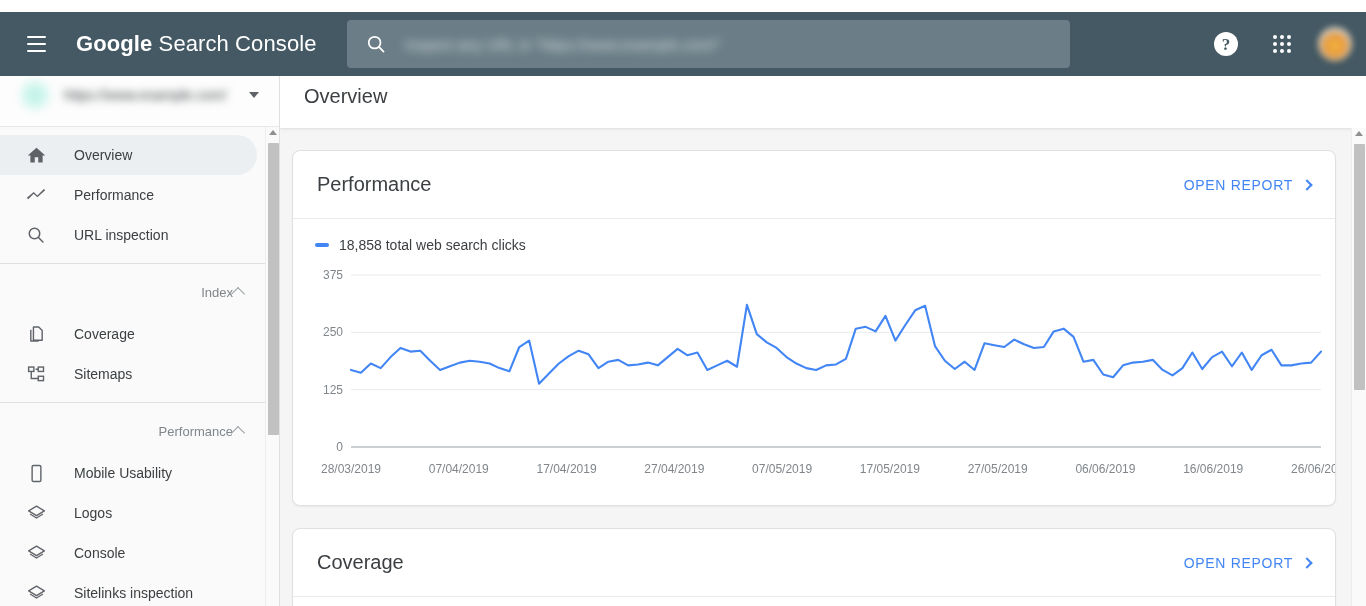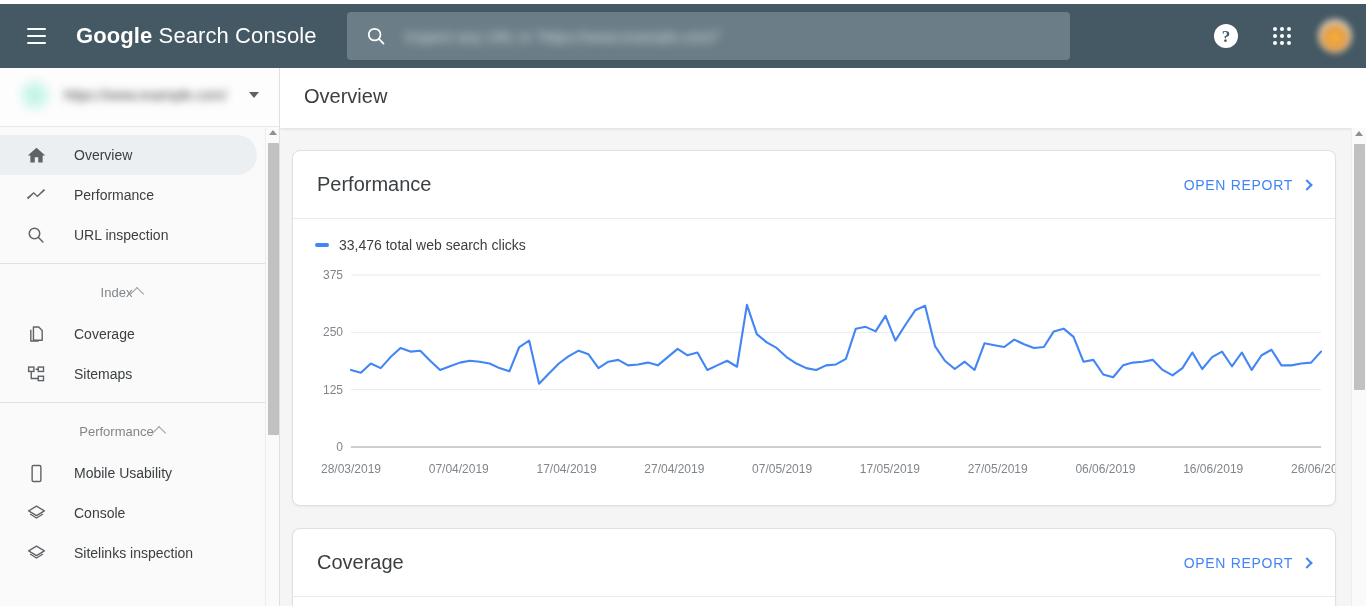--- a/index.html
+++ b/index.html
@@ -7,21 +7,21 @@
   html, body {
     width: 1366px; height: 606px;
     overflow: hidden;
     font-family: "Liberation Sans", sans-serif;
     background: #ffffff;
     color: #3c4043;
   }
 
   
   .appbar {
-    position: absolute; top: 4px; left: 0;
+    position: absolute; top: 12px; left: 0;
     width: 1366px; height: 64px;
     background: #445963;
     display: flex; align-items: center;
     z-index: 40;
   }
   .hamburger {
     width: 48px; height: 48px; margin-left: 12px;
     display: flex; flex-direction: column; justify-content: center;
     align-items: center; gap: 5px; cursor: pointer;
   }
@@ -135,21 +135,21 @@
     width: 24px; min-width: 24px; height: 24px;
     display: flex; align-items: center; justify-content: center;
     margin-right: 26px;
   }
   .nav-item .ni-label { white-space: nowrap; }
 
   .nav-section {
     height: 44px; display: flex; align-items: center;
     padding-right: 22px;
     font-size: 13px; color: #80868b;
-    justify-content: center; cursor: pointer;
+    justify-content: flex-end; cursor: pointer;
     margin-top: 6px;
   }
   .nav-divider { height: 1px; background: #e0e0e0; margin: 8px 0 0 0; }
   .chev-up {
     width: 10px; height: 10px;
     border-left: 1.6px solid #9aa0a6; border-top: 1.6px solid #9aa0a6;
     transform: rotate(45deg); margin-top: 3px;
   }
 
   
@@ -358,20 +358,29 @@
 
       <div class="nav-item">
         <span class="ni-icon">
           <svg width="21" height="21" viewBox="0 0 24 24" fill="none">
             <rect x="7" y="2.8" width="10" height="18.4" rx="1.6" stroke="#5f6368" stroke-width="1.6"></rect>
           </svg>
         </span>
         <span class="ni-label">Mobile Usability</span>
       </div>
 
+      <div class="nav-item">
+        <span class="ni-icon">
+          <svg width="21" height="21" viewBox="0 0 24 24" fill="none">
+            <path d="M12 3.6 21 9l-9 5.4L3 9z" stroke="#5f6368" stroke-width="1.5" stroke-linejoin="round"></path>
+            <path d="M4.6 12.6 12 17.1l7.4-4.5" stroke="#5f6368" stroke-width="1.5" stroke-linejoin="round"></path>
+          </svg>
+        </span>
+        <span class="ni-label">Logos</span>
+      </div>
 
       <div class="nav-item">
         <span class="ni-icon">
           <svg width="21" height="21" viewBox="0 0 24 24" fill="none">
             <path d="M12 3.6 21 9l-9 5.4L3 9z" stroke="#5f6368" stroke-width="1.5" stroke-linejoin="round"></path>
             <path d="M4.6 12.6 12 17.1l7.4-4.5" stroke="#5f6368" stroke-width="1.5" stroke-linejoin="round"></path>
           </svg>
         </span>
         <span class="ni-label">Console</span>
       </div>
@@ -407,21 +416,21 @@
       <div class="card-head">
         <div class="card-title">Performance</div>
         <div class="open-report">
           <span>OPEN REPORT</span>
           <span class="chev-right"></span>
         </div>
       </div>
       <div class="card-body">
         <div class="legend">
           <span class="legend-swatch"></span>
-          <span class="legend-text">33,476 total web search clicks</span>
+          <span class="legend-text">18,858 total web search clicks</span>
         </div>
         <div class="chart-wrap">
           <svg class="chart-svg" id="perf-chart" width="1020" height="228" viewBox="0 0 1020 228">
               <line x1="36" y1="182" x2="1006" y2="182" stroke="#9aa0a6" stroke-width="1"></line>
               <text x="28" y="186" text-anchor="end" class="tick-label">0</text>
               <line x1="36" y1="124.66666666666667" x2="1006" y2="124.66666666666667" stroke="#e8eaed" stroke-width="1"></line>
               <text x="28" y="128.66666666666669" text-anchor="end" class="tick-label">125</text>
               <line x1="36" y1="67.33333333333334" x2="1006" y2="67.33333333333334" stroke="#e8eaed" stroke-width="1"></line>
               <text x="28" y="71.33333333333334" text-anchor="end" class="tick-label">250</text>
               <line x1="36" y1="10" x2="1006" y2="10" stroke="#e8eaed" stroke-width="1"></line>

